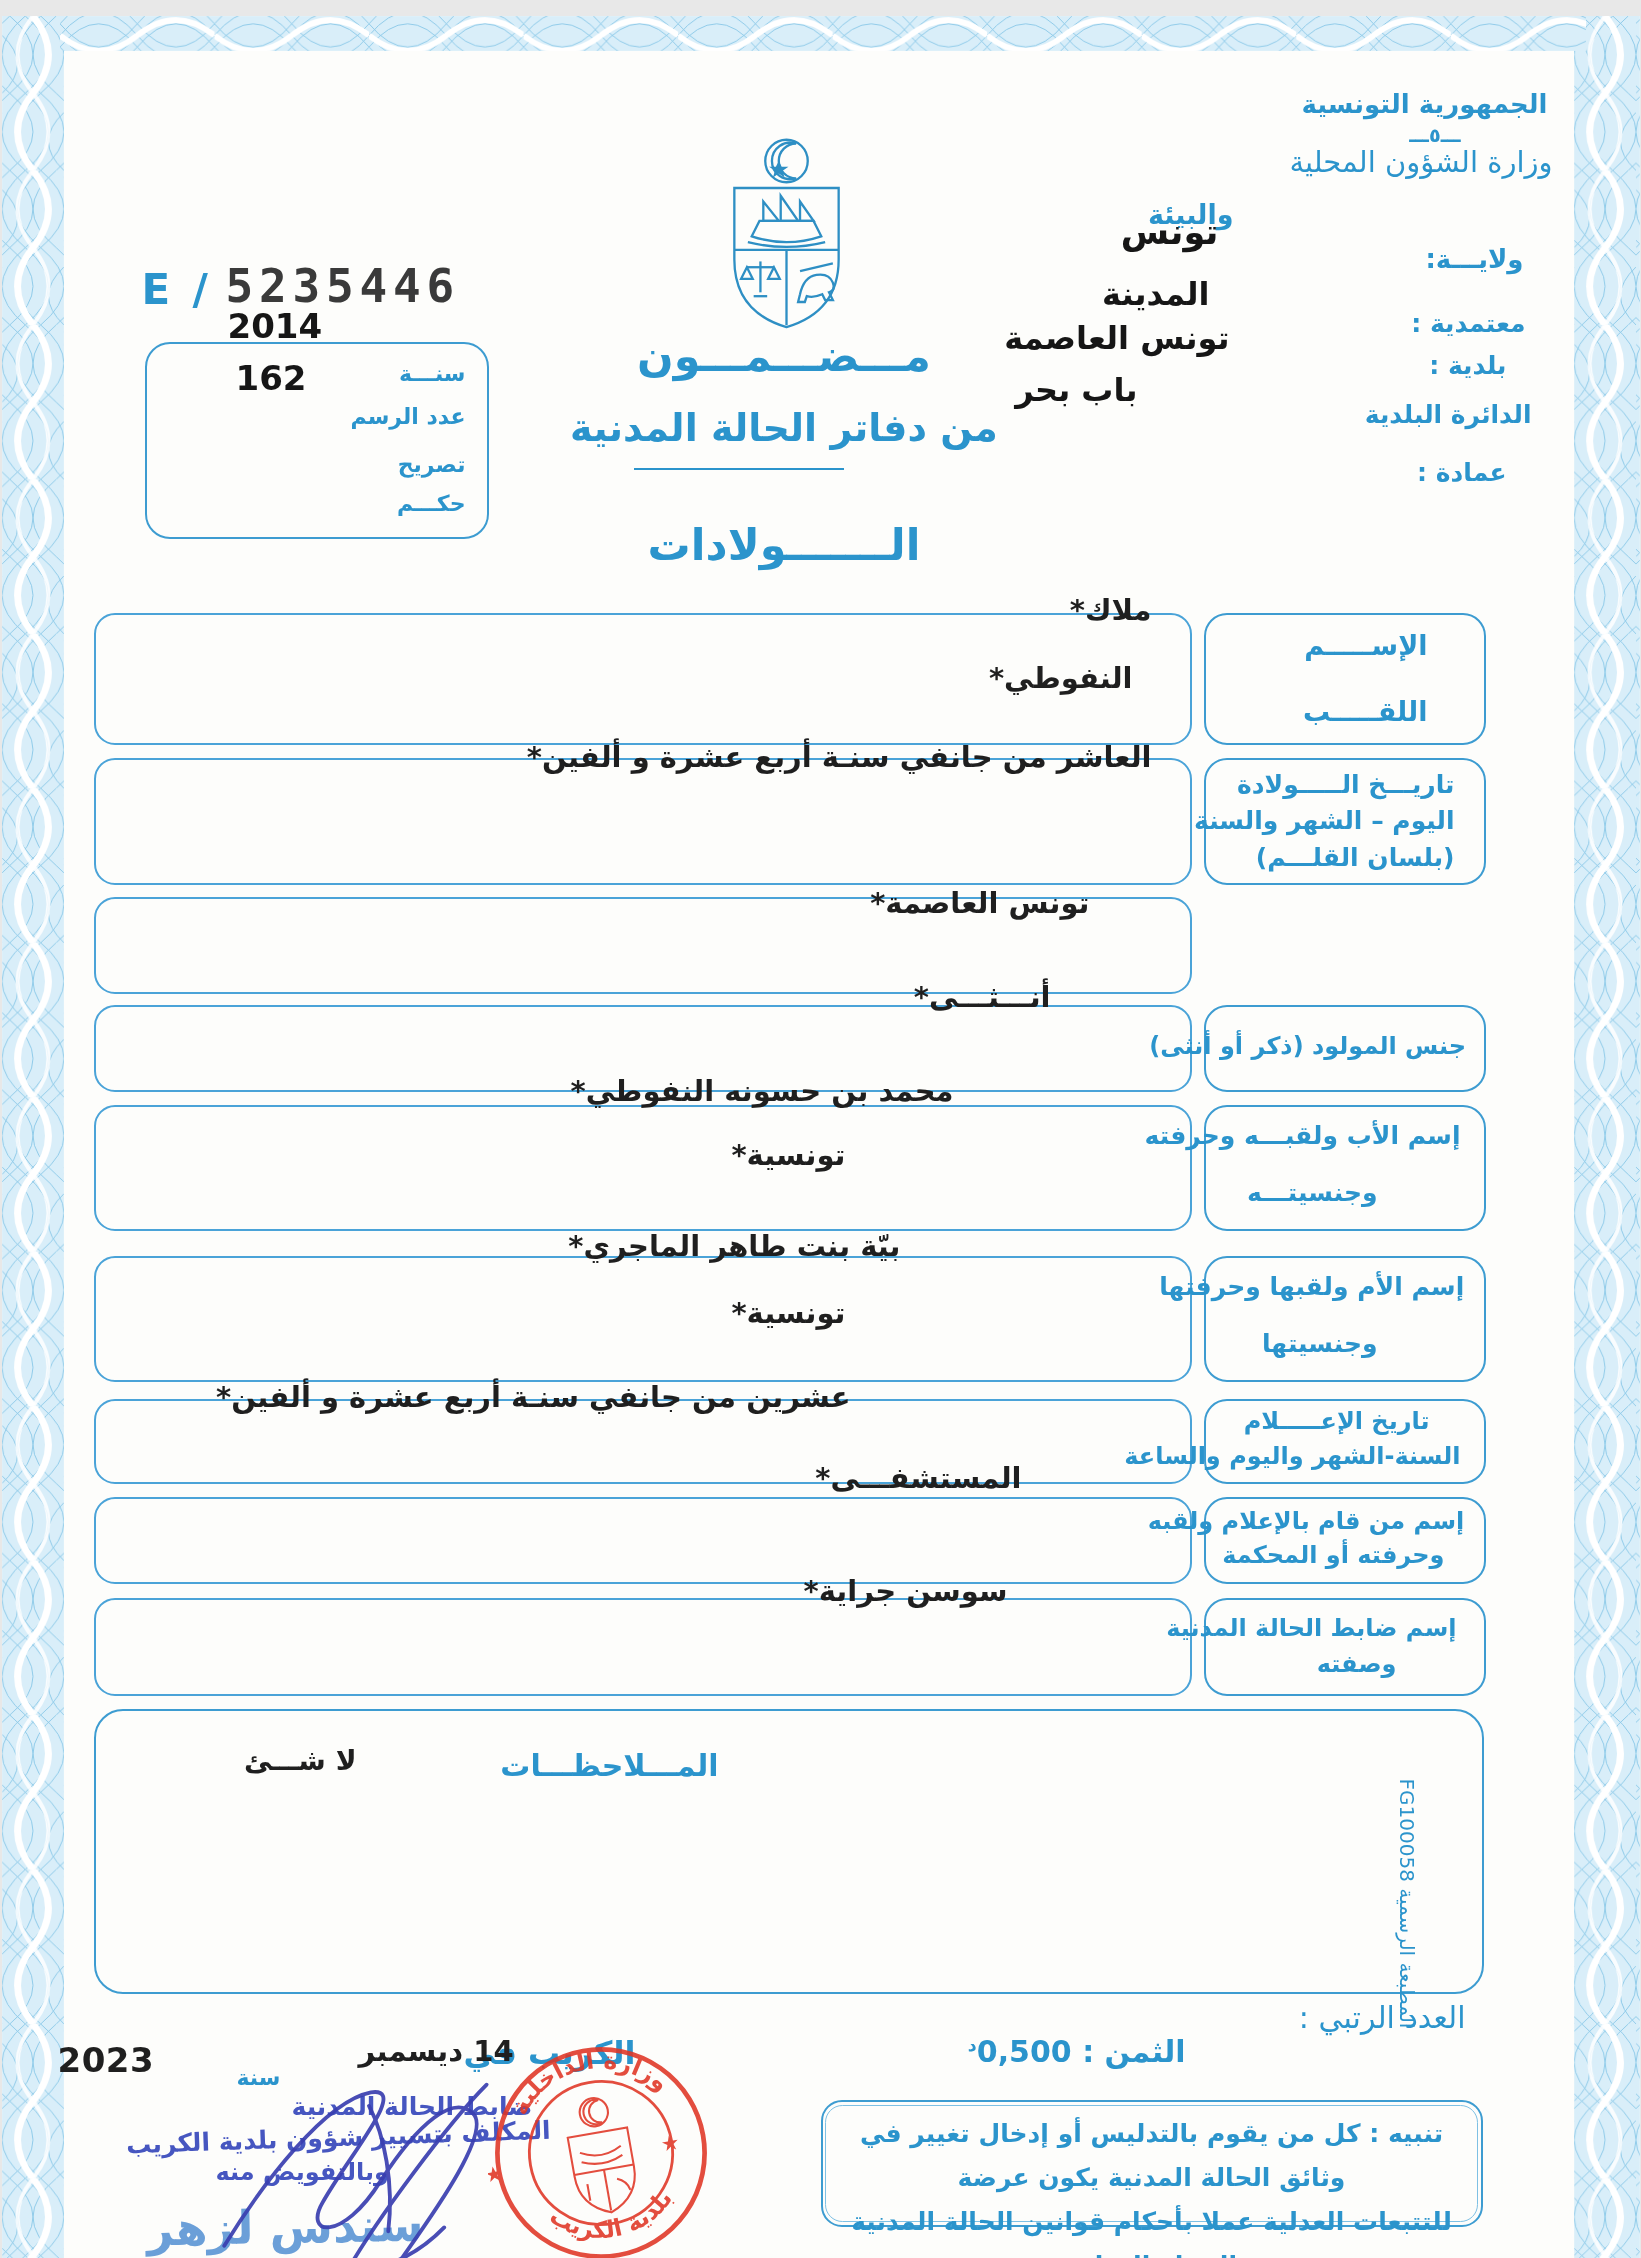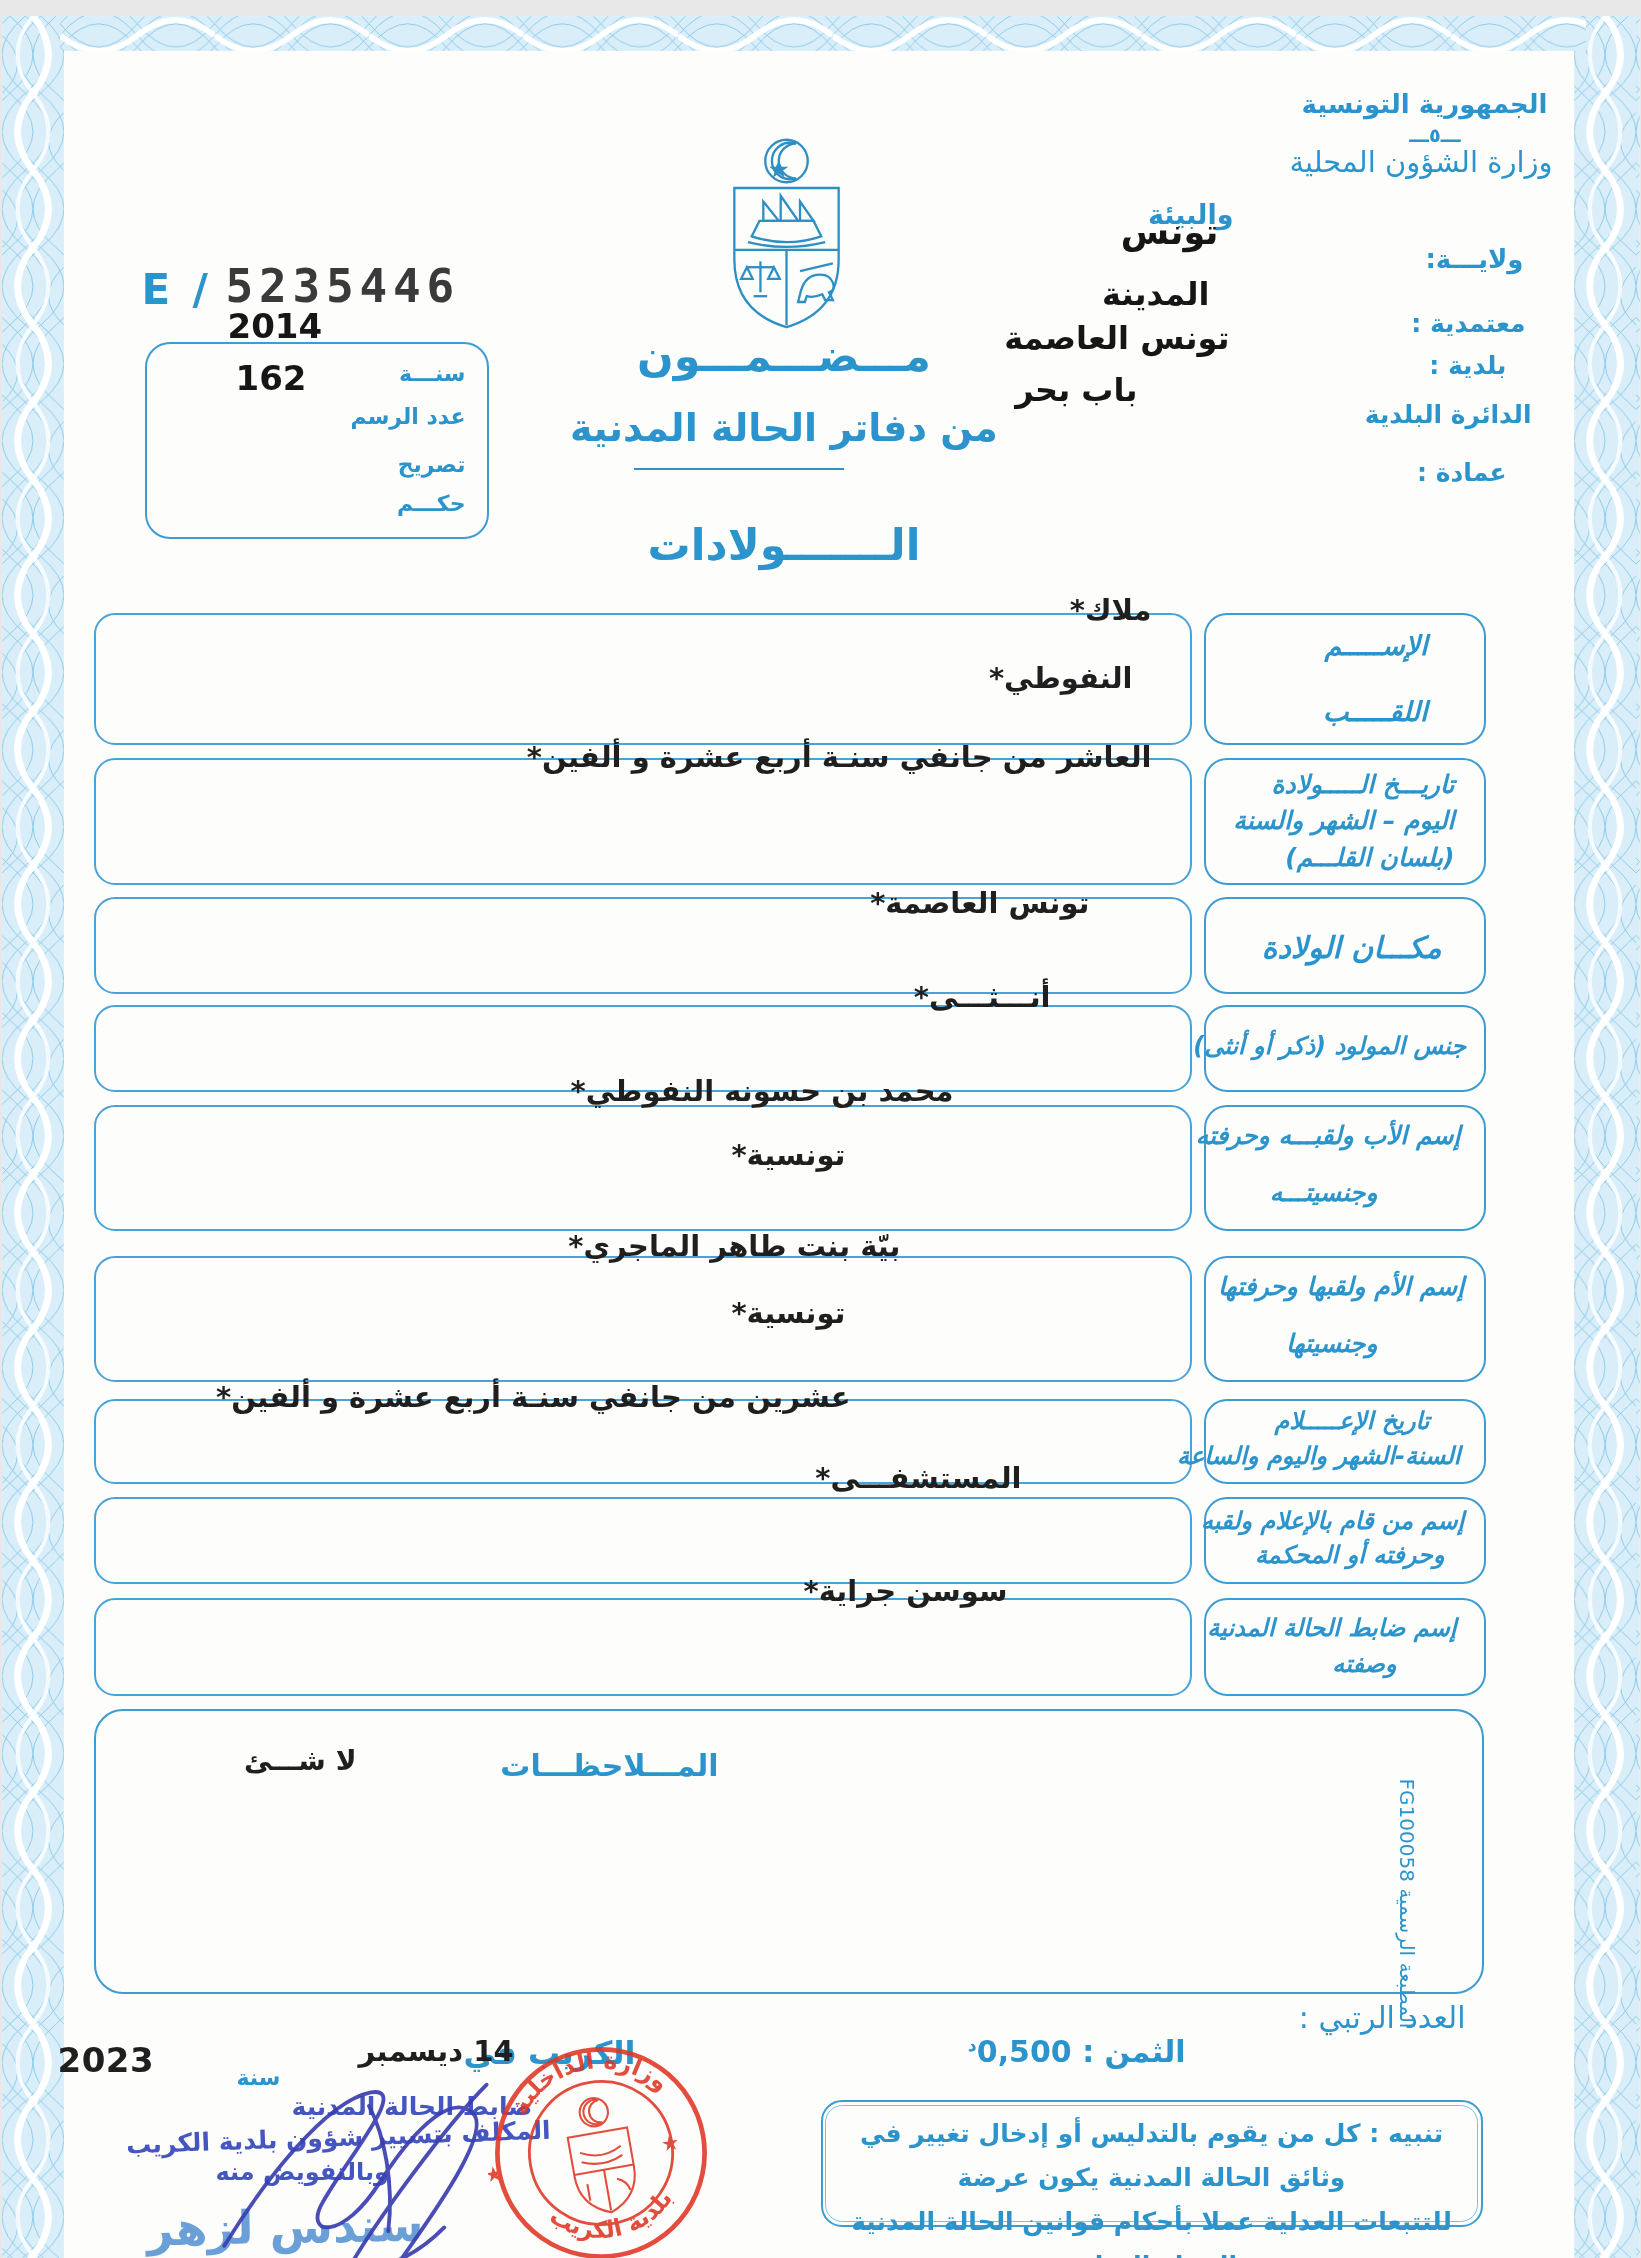--- a/index.html
+++ b/index.html
@@ -8,21 +8,21 @@
     background:#fdfdfb; overflow:hidden;
     font-family:"DejaVu Sans", sans-serif;
     direction:rtl;
   }
   .abs{position:absolute;}
   .lbl{position:absolute; color:#2b94cc; white-space:nowrap; font-weight:600;}
   .stamp{position:absolute; color:#1f1f1f; font-weight:bold; white-space:nowrap; font-size:29px; letter-spacing:0.5px;}
   .band{position:absolute; z-index:0;}
   .vbox{position:absolute; left:92px; width:1098px; border:2.4px solid #4aa3d8; border-radius:21px; box-sizing:border-box;}
   .lbox{position:absolute; right:154px; width:282px; border:2.4px solid #3d9cd1; border-radius:23px; box-sizing:border-box; color:#2b94cc;}
-  .lbox .ln{position:absolute; white-space:nowrap; font-weight:600;font-style:italic;}
+  .lbox .ln{position:absolute; white-space:nowrap; font-weight:600;}
   .titleln{position:absolute; text-align:center; color:#2b94cc; font-weight:bold; white-space:nowrap;}
   .hstamp{position:absolute; color:#161616; font-weight:bold; white-space:nowrap;}
   .regbox{position:absolute; left:143px; top:326px; width:340px; height:193px; border:2.9px solid #3d9cd1; border-radius:25px;}
   .warnbox{position:absolute; left:819px; top:2084px; width:662px; height:127px; border:2.4px solid #3d9cd1; border-radius:21px; box-sizing:border-box;}
   .warnbox::before{content:""; position:absolute; inset:2.9px; border:1px solid #7ec0e4; border-radius:17.4px;}
   .warn-text{position:absolute; inset:9.7px 25px; color:#2b94cc; font-weight:600; font-size:25px; line-height:44px; text-align:center;}
   .notesbox{position:absolute; left:92px; top:1693px; width:1390px; height:285px; border:2.9px solid #3d9cd1; border-radius:29px; box-sizing:border-box;}
   .officer{color:#4656c0; font-weight:bold; position:absolute; white-space:nowrap;}
   .sidetext{position:absolute; left:1274px; top:1875px; width:261px; height:25px;
     transform:rotate(90deg); color:#2b94cc; font-size:20px; white-space:nowrap; text-align:center;}
@@ -139,23 +139,20 @@
   </div>
 
   <div class="vbox" style="top:742px;height:127px"></div>
   <div class="lbox" style="top:742px;height:127px">
     <div class="ln" style="top:9.7px;right:29px;font-size:25px">تاريـــخ الـــــولادة</div>
     <div class="ln" style="top:46px;right:29px;font-size:25px">اليوم – الشهر والسنة</div>
     <div class="ln" style="top:83px;right:29px;font-size:25px">(بلسان القلـــم)</div>
   </div>
 
   <div class="vbox" style="top:881px;height:97px"></div>
-  <div class="lbox" style="top:881px;height:97px">
-    <div class="ln" style="top:31px;right:42px;font-size:30px">مكـــان الولادة</div>
-  </div>
 
   <div class="vbox" style="top:989px;height:87px"></div>
   <div class="lbox" style="top:989px;height:87px">
     <div class="ln" style="top:25px;right:17.4px;font-size:24px">جنس المولود (ذكر أو أنثى)</div>
   </div>
 
   <div class="vbox" style="top:1089px;height:126px"></div>
   <div class="lbox" style="top:1089px;height:126px">
     <div class="ln" style="top:13.5px;right:23px;font-size:25px">إسم الأب ولقبـــه وحرفته</div>
     <div class="ln" style="top:71px;right:106px;font-size:25px">وجنسيتـــه</div>

